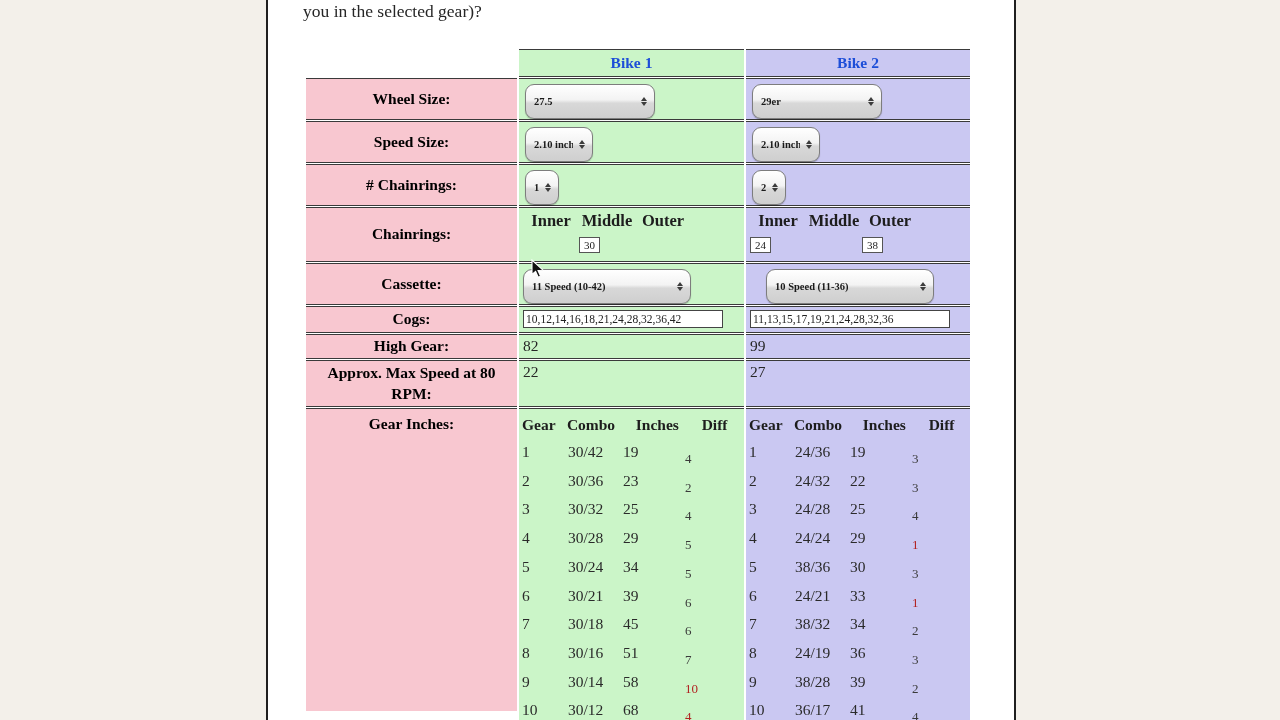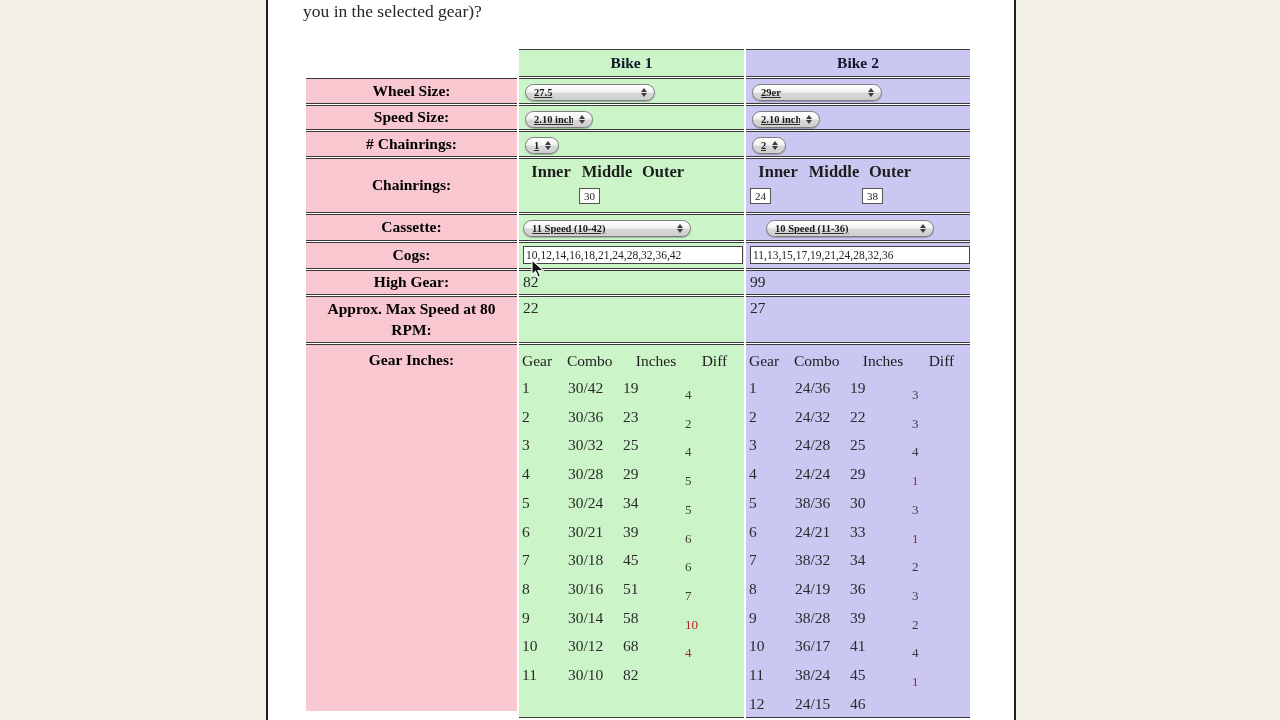--- a/index.html
+++ b/index.html
@@ -13,42 +13,42 @@
         border-left:2px solid #1f1f1f;border-right:2px solid #1f1f1f;}
   .intro{position:absolute;left:303px;top:1px;font-size:17.5px;color:#262626;}
   table.calc{position:absolute;left:304px;top:48px;border-collapse:separate;border-spacing:2px 1px;table-layout:fixed;}
   td{box-sizing:border-box;vertical-align:top;}
   td.blank{background:transparent;border:none;}
   td.cell{border-top:1px solid var(--line);border-bottom:1px solid var(--line);}
   td.lbl{background:var(--pink);text-align:center;vertical-align:middle;font-weight:bold;font-size:15.5px;line-height:1.3;color:#000000;padding:1px 4px;}
   td.lbl.toplbl{vertical-align:top;padding-top:5px;}
   td.c1{background:var(--green);}
   td.c2{background:var(--purple);}
-  td.hdr{font-weight:bold;font-size:15.5px;text-align:center;vertical-align:middle;color:#0f172a;}
+  td.hdr{font-weight:bold;font-size:15.5px;text-align:center;vertical-align:middle;color:#1d4ed8;}
   .val{font-size:15.5px;padding:2px 0 0 4px;color:#262626;}
   
-  .sel{display:inline-flex;align-items:center;height:17px;margin:5px 0 0 6px;border:1px solid #7d7d7d;border-radius:9px;
+  .sel{display:inline-flex;align-items:center;height:35px;margin:5px 0 0 6px;border:1px solid #7d7d7d;border-radius:9px;
        background:linear-gradient(180deg,#ffffff 0%,#f3f3f3 45%,#d8d8d8 55%,#cfcfcf 100%);
-       box-shadow:0 1px 1px rgba(0,0,0,.25);padding:0 7px 0 8px;cursor:default;text-decoration:underline;}
+       box-shadow:0 1px 1px rgba(0,0,0,.25);padding:0 7px 0 8px;cursor:default;}
   .sel .txt{flex:1;font-size:10.5px;font-weight:bold;color:#1a1a1a;white-space:nowrap;overflow:hidden;line-height:15px;}
   .arrows{display:flex;flex-direction:column;align-items:center;margin-left:6px;}
   .tri-up{width:0;height:0;border-left:3px solid transparent;border-right:3px solid transparent;border-bottom:4px solid #3c3c3c;margin-bottom:1px;}
   .tri-down{width:0;height:0;border-left:3px solid transparent;border-right:3px solid transparent;border-top:4px solid #3c3c3c;}
   
   .rings{padding:3px 0 0 4px;}
   .ring-heads{display:flex;}
   .ring-heads span{display:inline-block;width:56px;text-align:center;font-weight:bold;font-size:16.5px;color:#1d1d1d;}
   .ring-inputs{display:flex;margin-top:4px;}
   .ring-slot{width:56px;}
   .ring-input{width:21px;height:16px;border:1px solid #555;background:#fff;font-family:inherit;font-size:11px;text-align:center;color:#222;padding:0;}
-  .cogs-input{width:220px;height:18px;border:1px solid #444;background:#fff;font-family:inherit;font-size:11.5px;color:#222;padding:1px 2px;margin:3px 0 0 4px;}
+  .cogs-input{width:200px;height:18px;border:1px solid #444;background:#fff;font-family:inherit;font-size:11.5px;color:#222;padding:1px 2px;margin:3px 0 0 4px;}
   
   .gtable{padding:3px 0 0 3px;}
   .ghead span,.grow span{display:inline-block;}
-  .ghead{line-height:26px;font-weight:normal;font-size:15.5px;color:#1d1d1d;}
+  .ghead{line-height:26px;font-weight:bold;font-size:15.5px;color:#1d1d1d;}
   .grow{line-height:27.7px;font-size:15.5px;color:#2a2a2a;}
   .g1{width:41px;}
   .g2{width:65px;}
   .g3{width:60px;}
   .g4{width:40px;font-size:13px;transform:translateY(6px);color:#3a3a3a;text-align:left;padding-left:2px;}
   .g4.red{color:var(--red);}
   .grow .g2{padding-left:5px;width:60px;}
   .patch{position:absolute;left:305px;top:711px;width:212px;height:9px;background:#fff;z-index:5;}
   .cursor{position:absolute;left:531px;top:259px;z-index:9;}
 </style>

